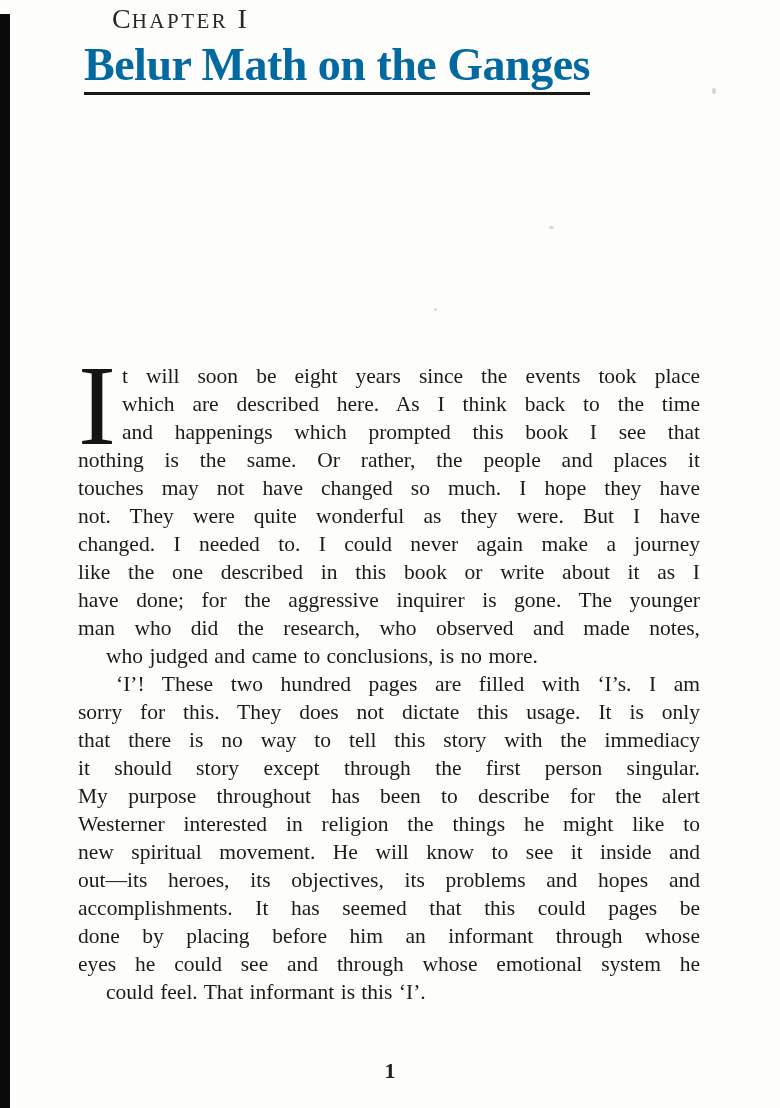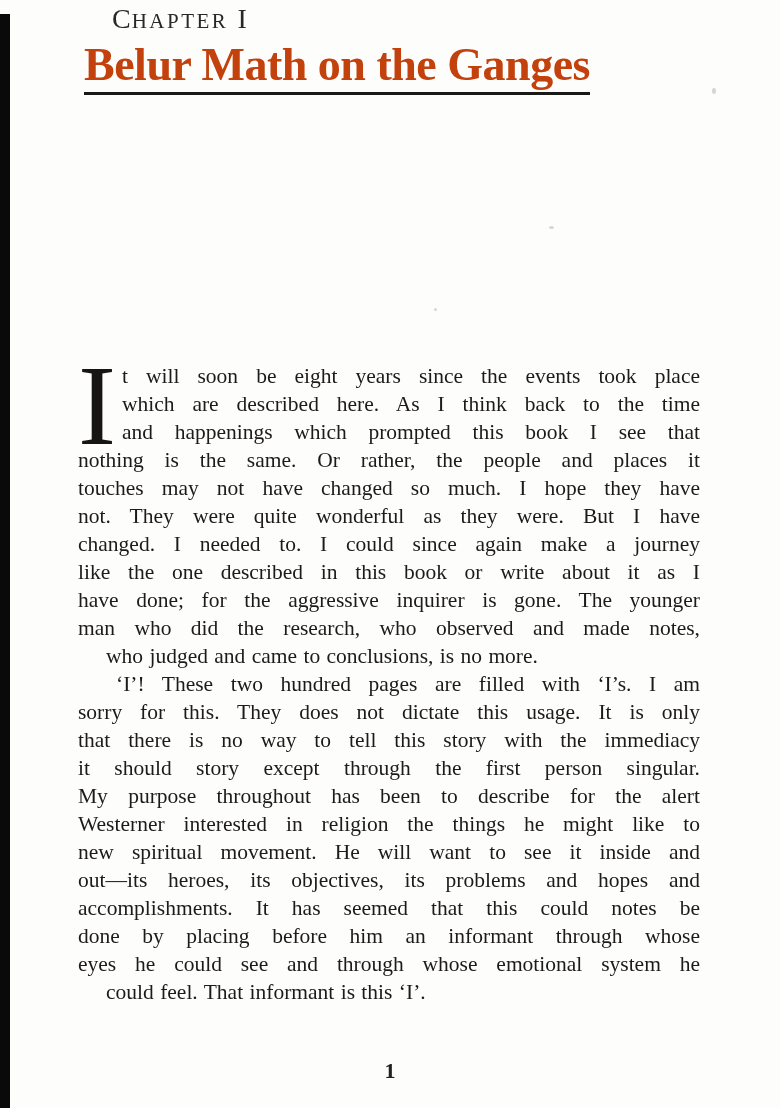--- a/index.html
+++ b/index.html
@@ -25,21 +25,21 @@
   .chapter-label .big{font-size:28px;letter-spacing:1px;}
   .chapter-label .small{font-size:21px;letter-spacing:2.5px;}
   .chapter-label .numeral{font-size:28px;margin-left:9px;}
   .title-wrap{
     position:absolute;left:84px;top:40px;
   }
   .chapter-title{
     display:inline-block;
     font-size:46px;
     font-weight:bold;
-    color:#c2410c;
+    color:#0369a1;
     letter-spacing:-0.5px;
     line-height:1.1;
     padding-bottom:1px;
     border-bottom:3px solid #1b1916;
     white-space:nowrap;
   }
   
   .body-block{
     position:absolute;left:78px;top:362px;width:622px;
     font-size:21.5px;
@@ -93,36 +93,36 @@
 
   <div class="body-block">
     <div class="para">
       <div class="dropcap">I</div>
       <div class="line">t will soon be eight years since the events took place</div>
       <div class="line">which are described here. As I think back to the time</div>
       <div class="line">and happenings which prompted this book I see that</div>
       <div class="line">nothing is the same. Or rather, the people and places it</div>
       <div class="line">touches may not have changed so much. I hope they have</div>
       <div class="line">not. They were quite wonderful as they were. But I have</div>
-      <div class="line">changed. I needed to. I could since again make a journey</div>
+      <div class="line">changed. I needed to. I could never again make a journey</div>
       <div class="line">like the one described in this book or write about it as I</div>
       <div class="line">have done; for the aggressive inquirer is gone. The younger</div>
       <div class="line">man who did the research, who observed and made notes,</div>
       <div class="line last">who judged and came to conclusions, is no more.</div>
     </div>
     <div class="para">
       <div class="line indent">‘I’! These two hundred pages are filled with ‘I’s. I am</div>
       <div class="line">sorry for this. They does not dictate this usage. It is only</div>
       <div class="line">that there is no way to tell this story with the immediacy</div>
       <div class="line">it should story except through the first person singular.</div>
       <div class="line">My purpose throughout has been to describe for the alert</div>
       <div class="line">Westerner interested in religion the things he might like to</div>
-      <div class="line">new spiritual movement. He will want to see it inside and</div>
+      <div class="line">new spiritual movement. He will know to see it inside and</div>
       <div class="line">out—its heroes, its objectives, its problems and hopes and</div>
-      <div class="line">accomplishments. It has seemed that this could notes be</div>
+      <div class="line">accomplishments. It has seemed that this could pages be</div>
       <div class="line">done by placing before him an informant through whose</div>
       <div class="line">eyes he could see and through whose emotional system he</div>
       <div class="line last">could feel. That informant is this ‘I’.</div>
     </div>
   </div>
 
   <div class="page-number">1</div>
 
   <div class="speck s1"></div>
   <div class="speck s2"></div>

